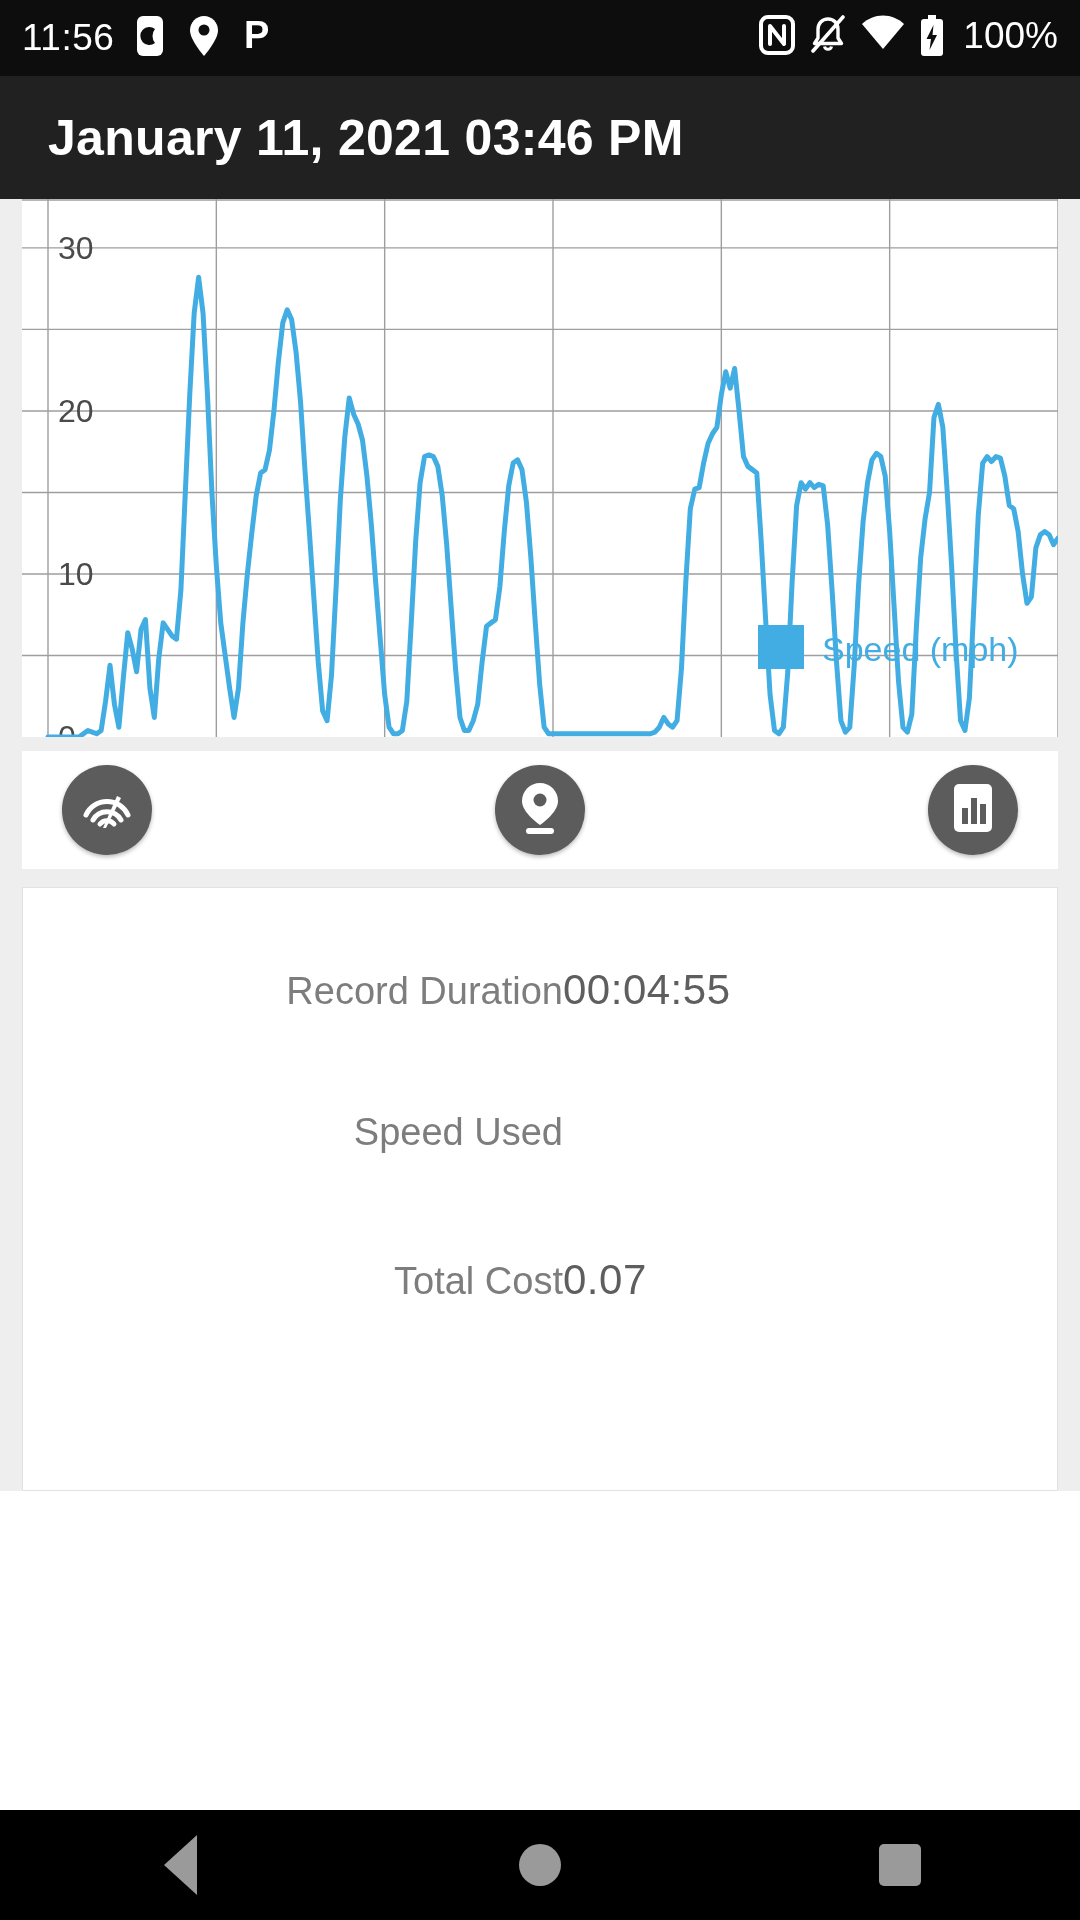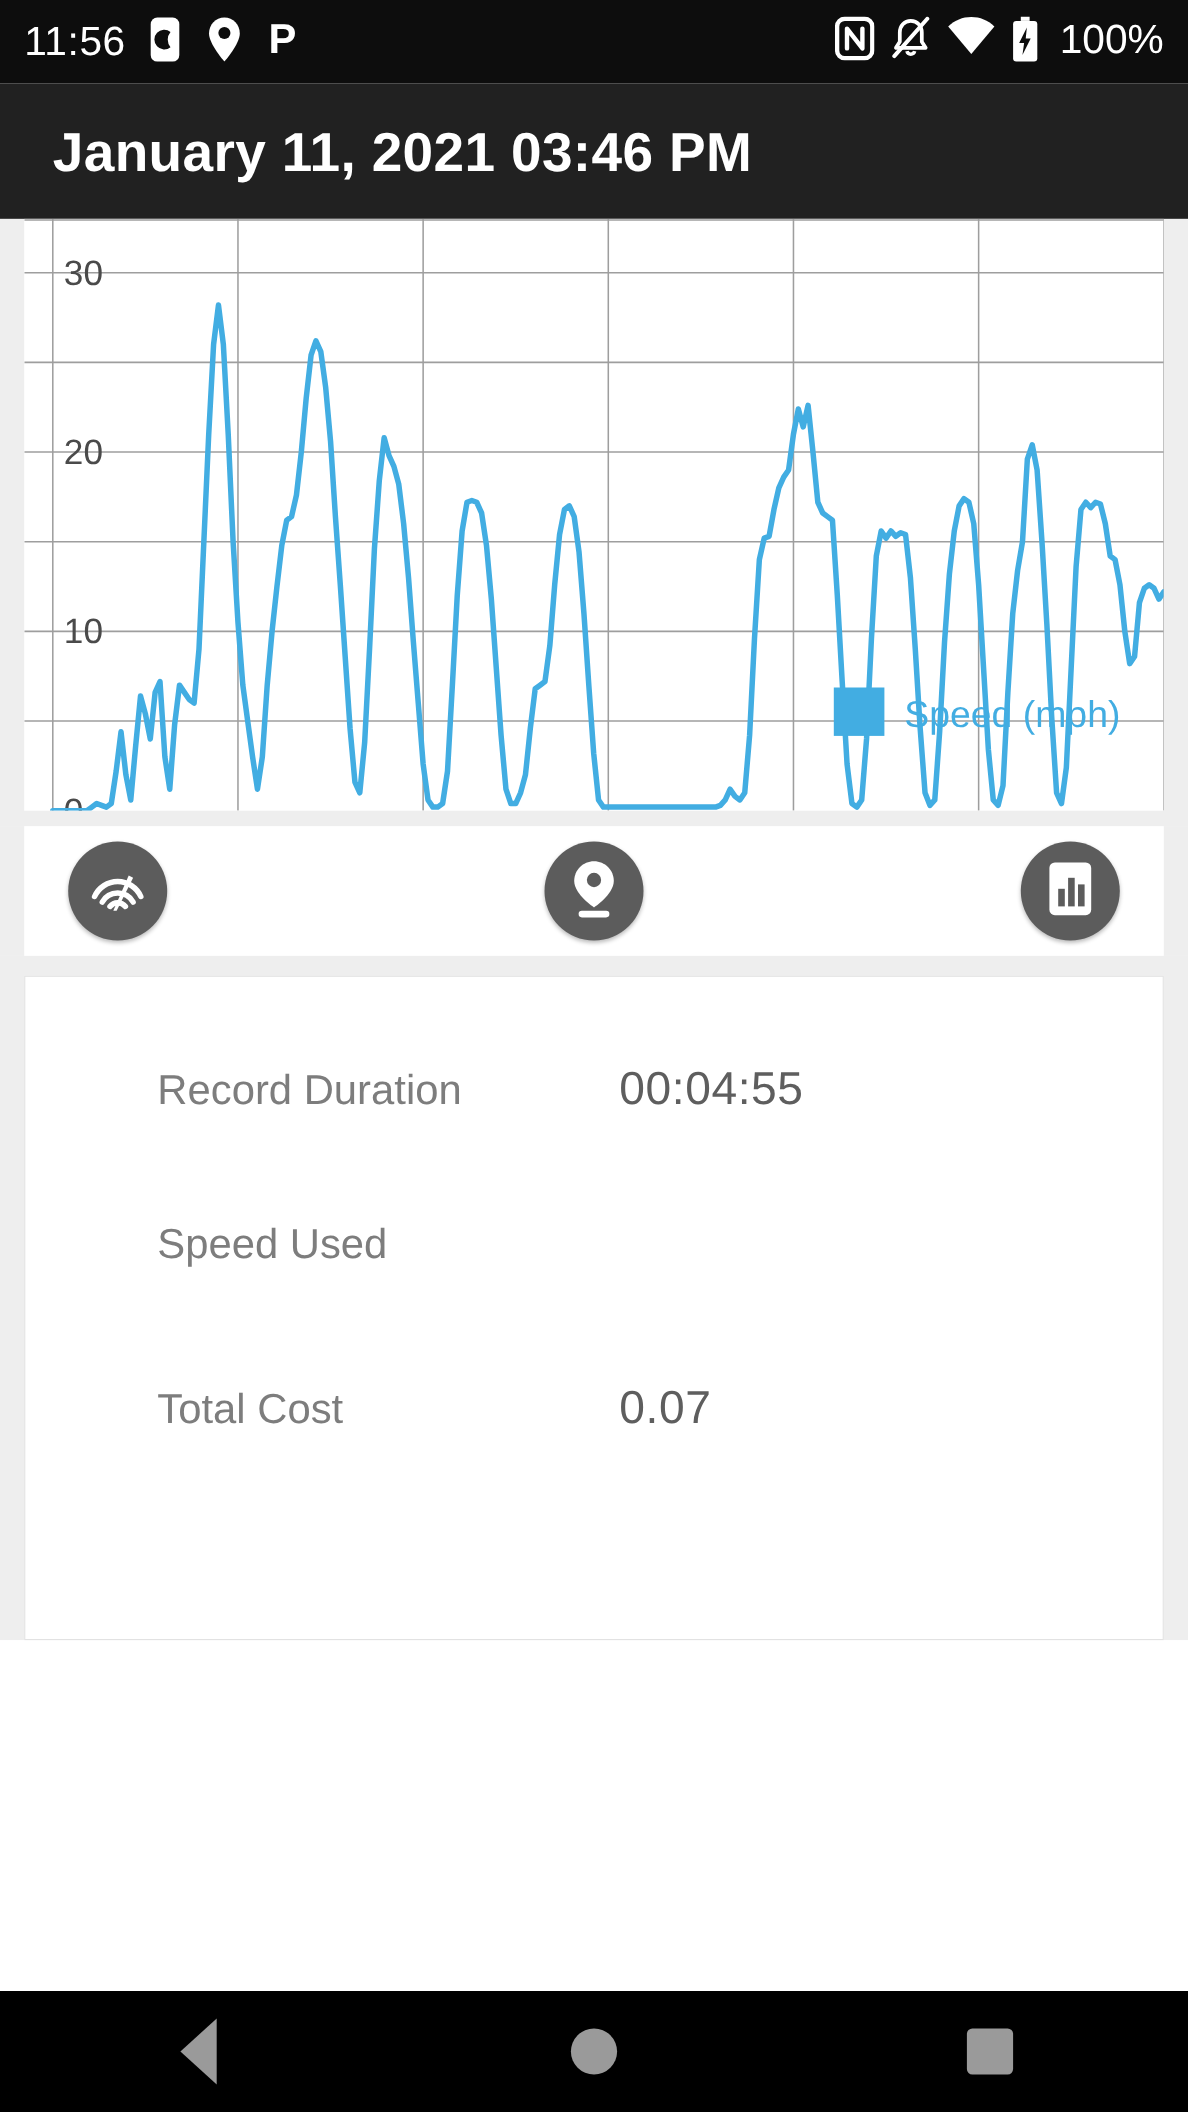--- a/index.html
+++ b/index.html
@@ -119,20 +119,21 @@
     display: flex;
     align-items: baseline;
     padding: 0 0 0 120px;
     height: 145px;
   }
   .stat-label {
     width: 420px;
     font-size: 38px;
     color: #7d7d7d;
     font-weight: 400;
+    text-align: right;
   }
   .stat-value {
     font-size: 42px;
     color: #5e5e5e;
     font-weight: 400;
     letter-spacing: 0.5px;
   }
 
   
   #nav-bar {

